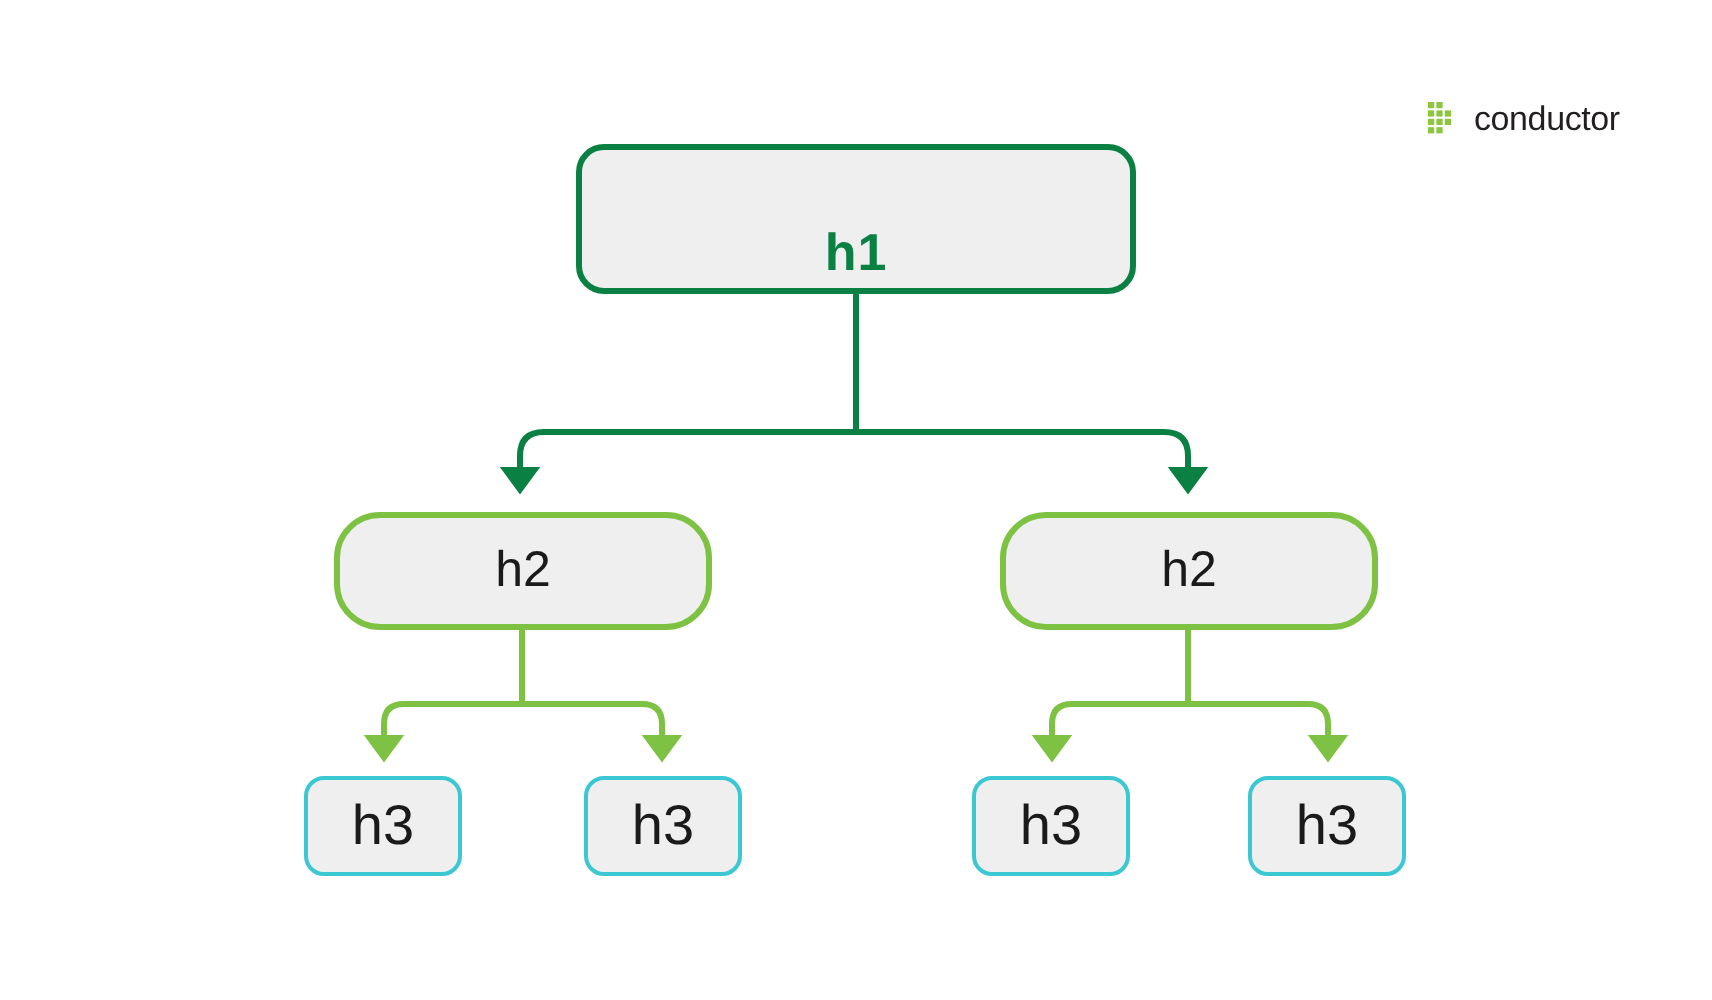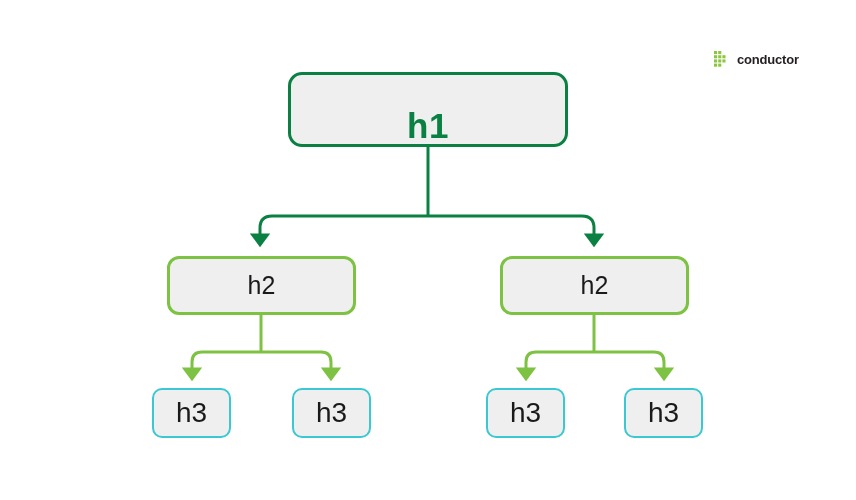--- a/index.html
+++ b/index.html
@@ -34,22 +34,22 @@
     gap: 7px;
     height: 22px;
   }
   .brand-mark {
     width: 16px;
     height: 16px;
     display: block;
   }
   .brand-word {
     font-family: "Liberation Sans", sans-serif;
-    font-size: 13px;
-    font-weight: 700;
+    font-size: 17px;
+    font-weight: 400;
     color: #231f20;
     letter-spacing: -0.2px;
     line-height: 1;
     white-space: nowrap;
   }
 
   
   #edges {
     position: absolute;
     left: 0;
@@ -73,29 +73,29 @@
     line-height: 1;
     white-space: nowrap;
   }
 
   .node.level1 {
     border: 3px solid #0b8043;
     border-radius: 14px;
   }
   .node.level1 .node-label {
     color: #0b8043;
-    font-size: 35px;
+    font-size: 26px;
     font-weight: 700;
     letter-spacing: 0.5px;
     margin-top: 32px;
   }
 
   .node.level2 {
     border: 3px solid #7dc242;
-    border-radius: 12px;
+    border-radius: 23px;
     text-align: right;
   }
   .node.level2 .node-label {
     color: #1a1a1a;
     font-size: 25px;
     font-weight: 400;
   }
 
   .node.level3 {
     border: 2px solid #3cc8d2;

